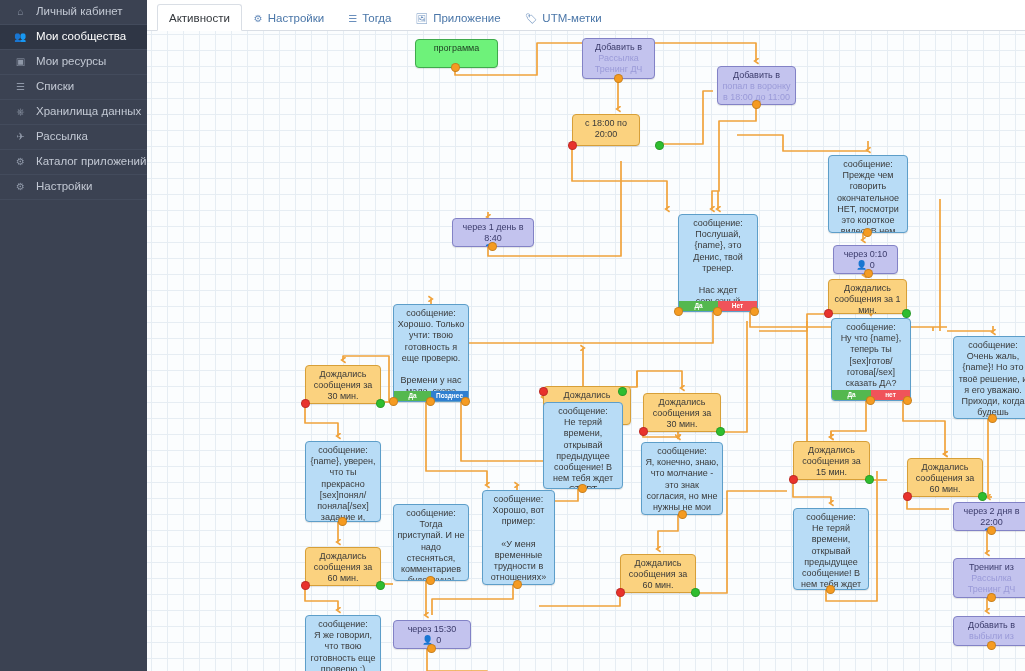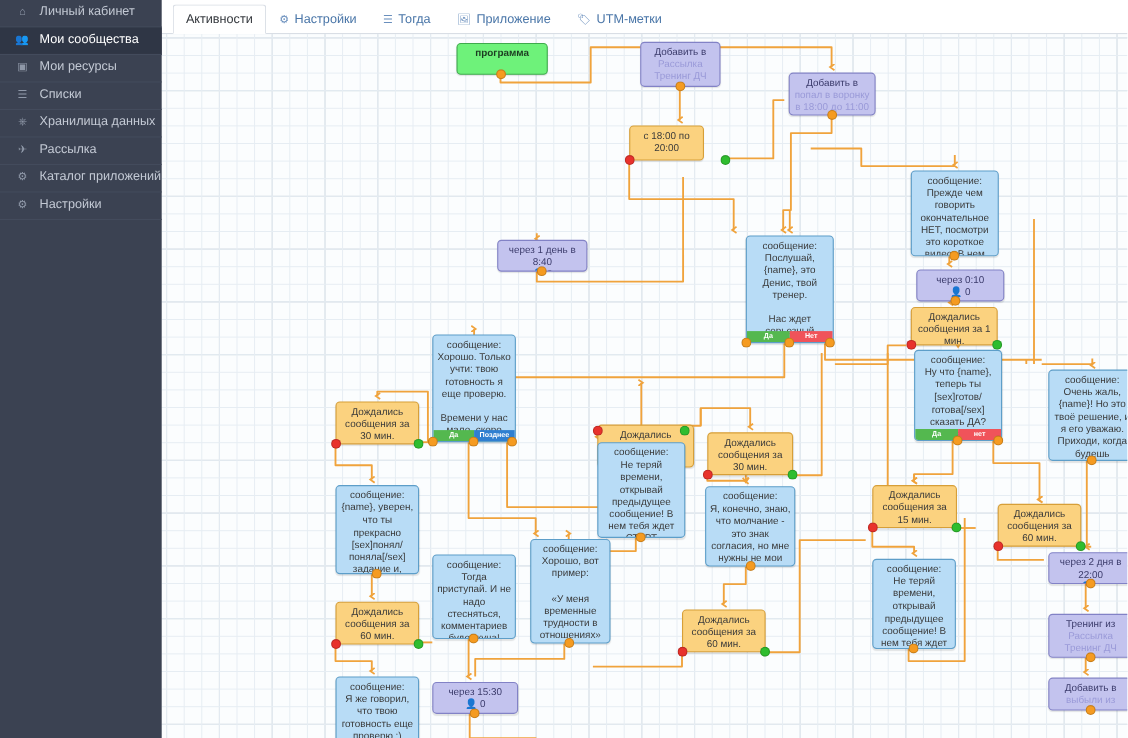--- a/index.html
+++ b/index.html
@@ -98,21 +98,21 @@
     font-size: 9px;
     line-height: 11.2px;
     text-align: center;
     color: #3a3a3a;
     overflow: hidden;
     cursor: pointer;
     box-shadow: 0 1px 1px rgba(0,0,0,0.10);
   }
   .node .body { padding: 3px 3px 2px 3px; }
 
-  .n-green  { background: #6ef27a; border-color: #3faa4c; color:#1d3d22;font-weight:bold; }
+  .n-green  { background: #6ef27a; border-color: #3faa4c; color:#1d3d22; }
   .n-orange { background: #fbd27f; border-color: #d79f38; }
   .n-blue   { background: #b8dcf6; border-color: #5d9ec9; }
   .n-purple { background: #c3c3ee; border-color: #8282c6; color: #3b3b6b; }
   .node.has-btns .body { padding-bottom: 11px; }
 
   .btnrow {
     position: absolute; left: 0; right: 0; bottom: 0;
     height: 10px; display: flex;
   }
   .btnrow .b {
@@ -341,21 +341,21 @@
               <div class="lightlabel">попал в воронку в 18:00 до 11:00</div>
             </div>
           </div>
           <div class="port p-orange" style="left: 605px; top: 69px;"></div>
           <div class="node n-blue" style="left: 681px; top: 124px; width: 80px; height: 78px;">
             <div class="body">
               <div>сообщение:<br>Прежде чем говорить окончательное НЕТ, посмотри это короткое видео. В нем живые,</div>
             </div>
           </div>
           <div class="port p-orange" style="left: 716px; top: 197px;"></div>
-          <div class="node n-purple" style="left: 686px; top: 214px; width: 80px; height: 29px;">
+          <div class="node n-purple" style="left: 686px; top: 214px; width: 65px; height: 29px;">
             <div class="body">
               <div>через 0:10</div>
               <div style="font-size: 9px;"><span class="person">👤</span> 0</div>
             </div>
           </div>
           <div class="port p-orange" style="left: 717px; top: 238px;"></div>
           <div class="node n-purple" style="left: 305px; top: 187px; width: 82px; height: 29px;">
             <div class="body">
               <div>через 1 день в 8:40</div>
               <div style="font-size: 9px;"><span class="person">👤</span> 0</div>

